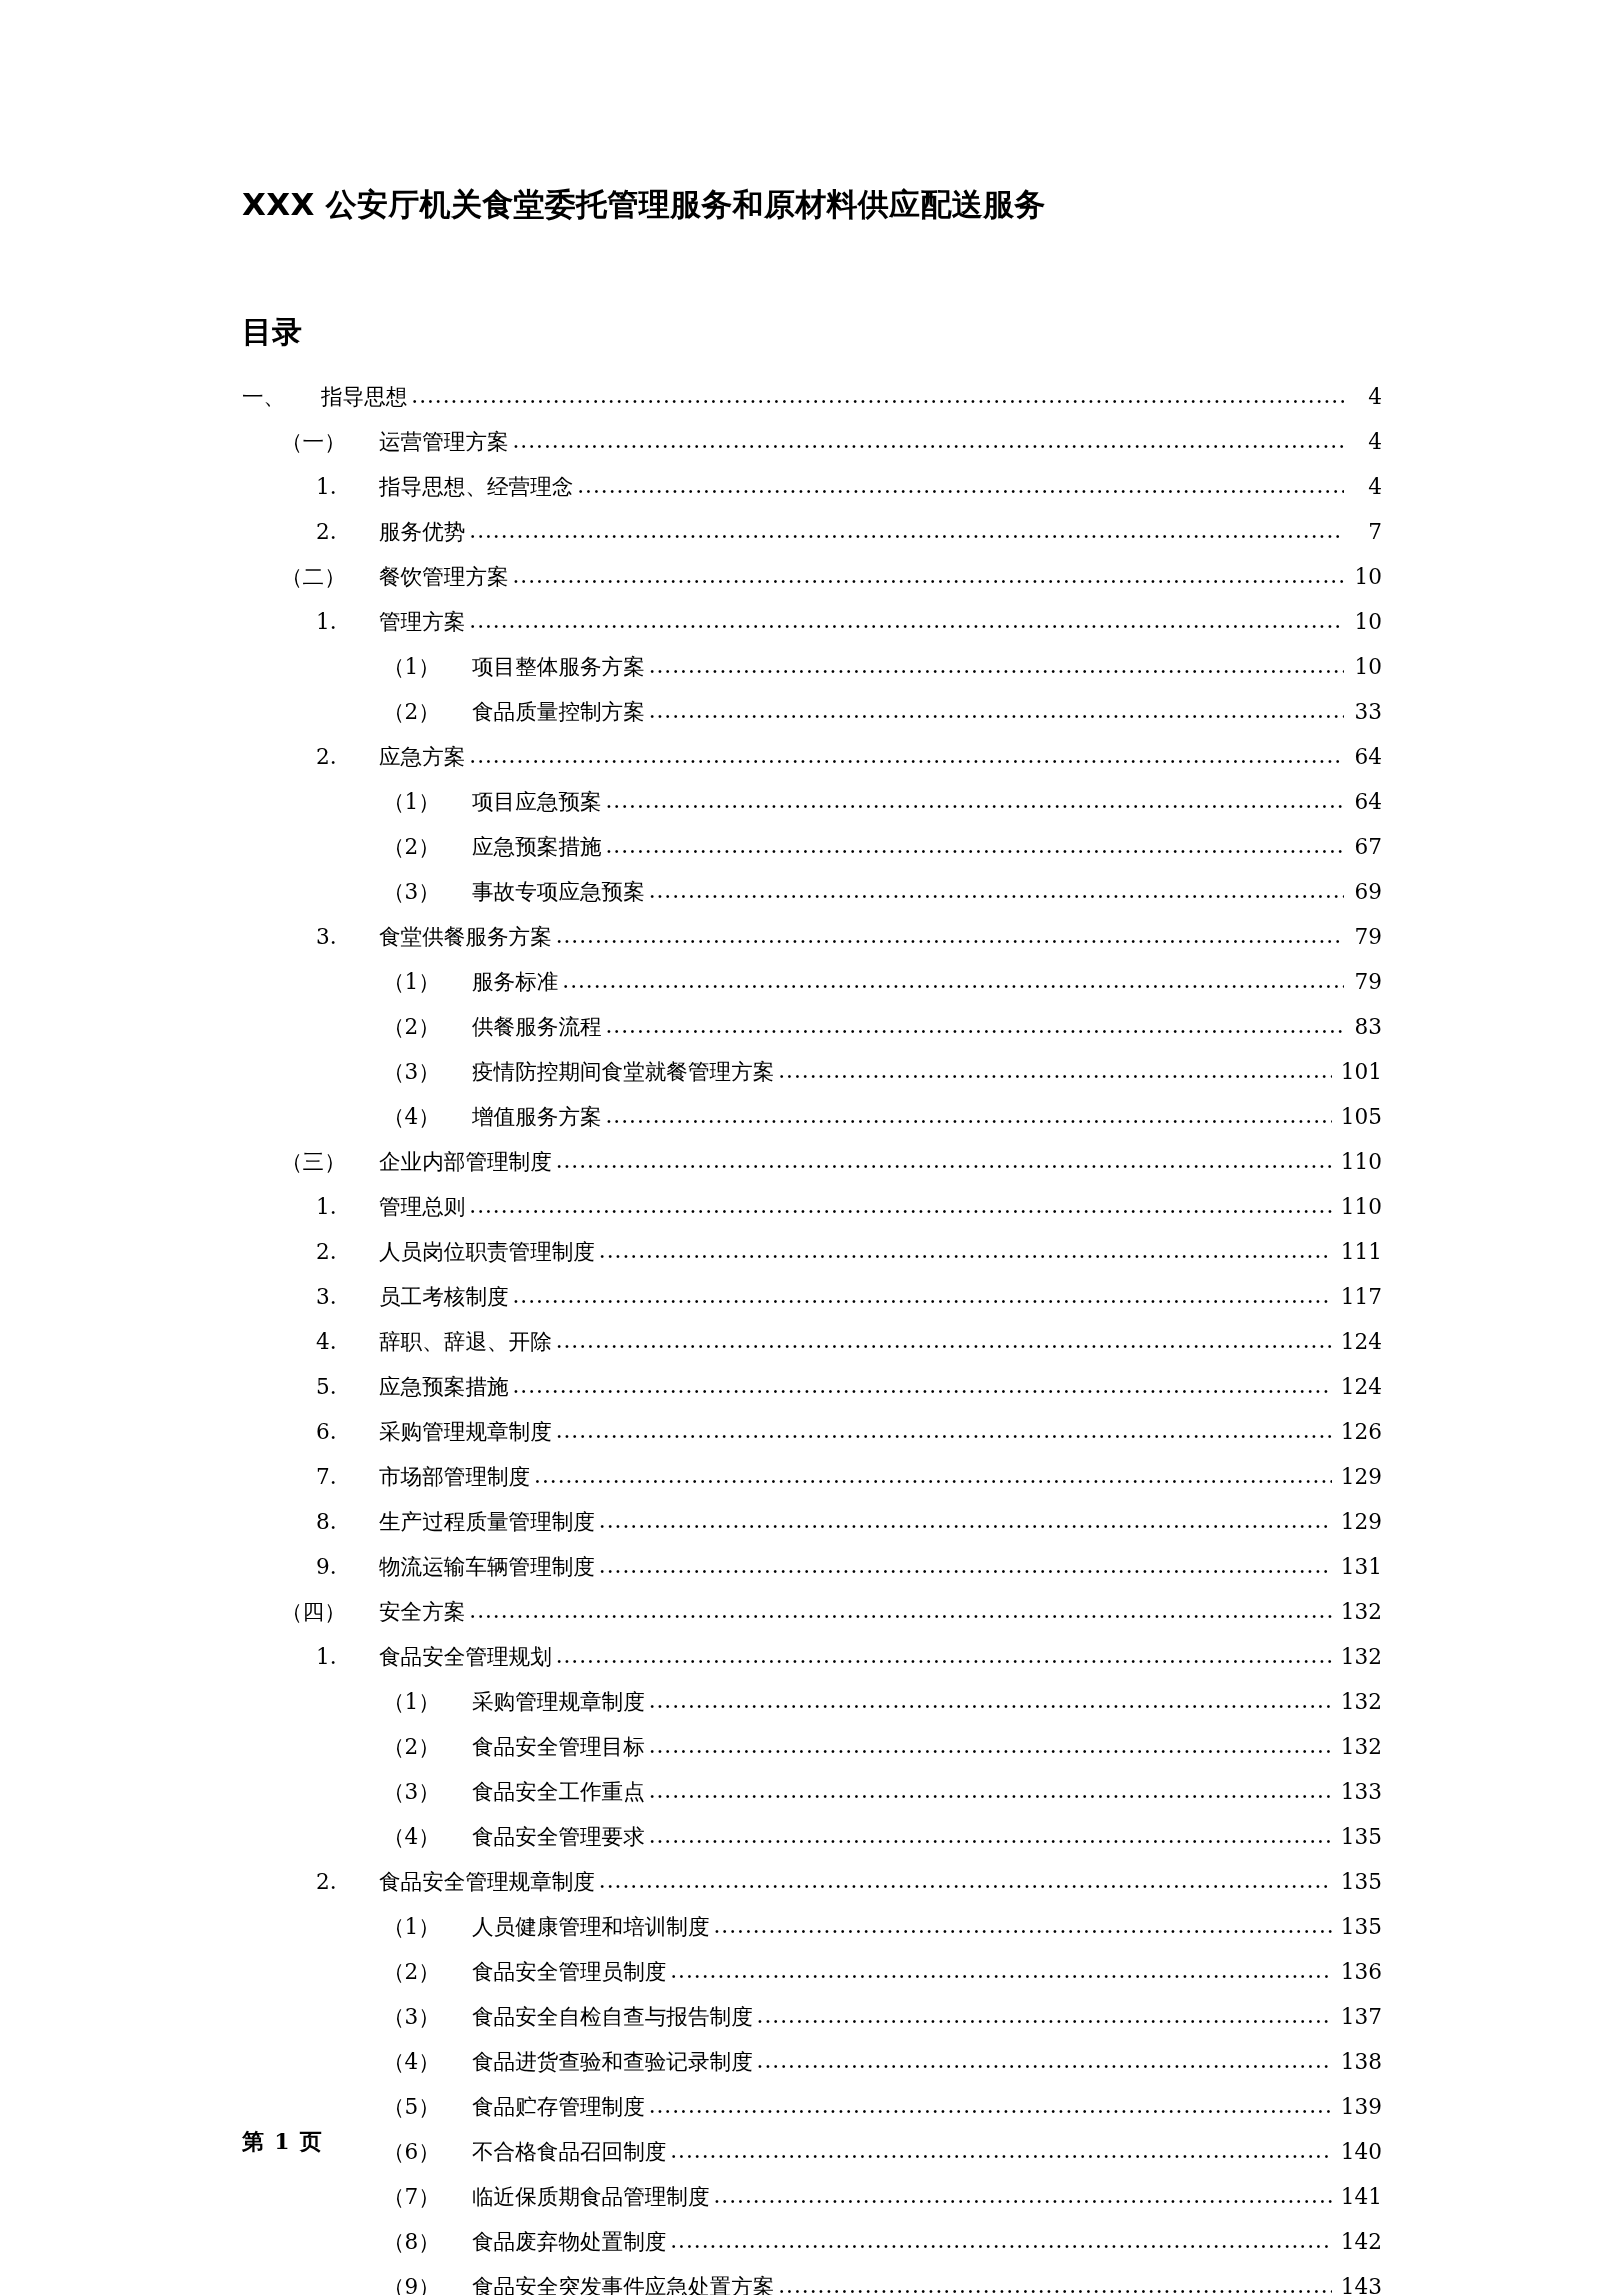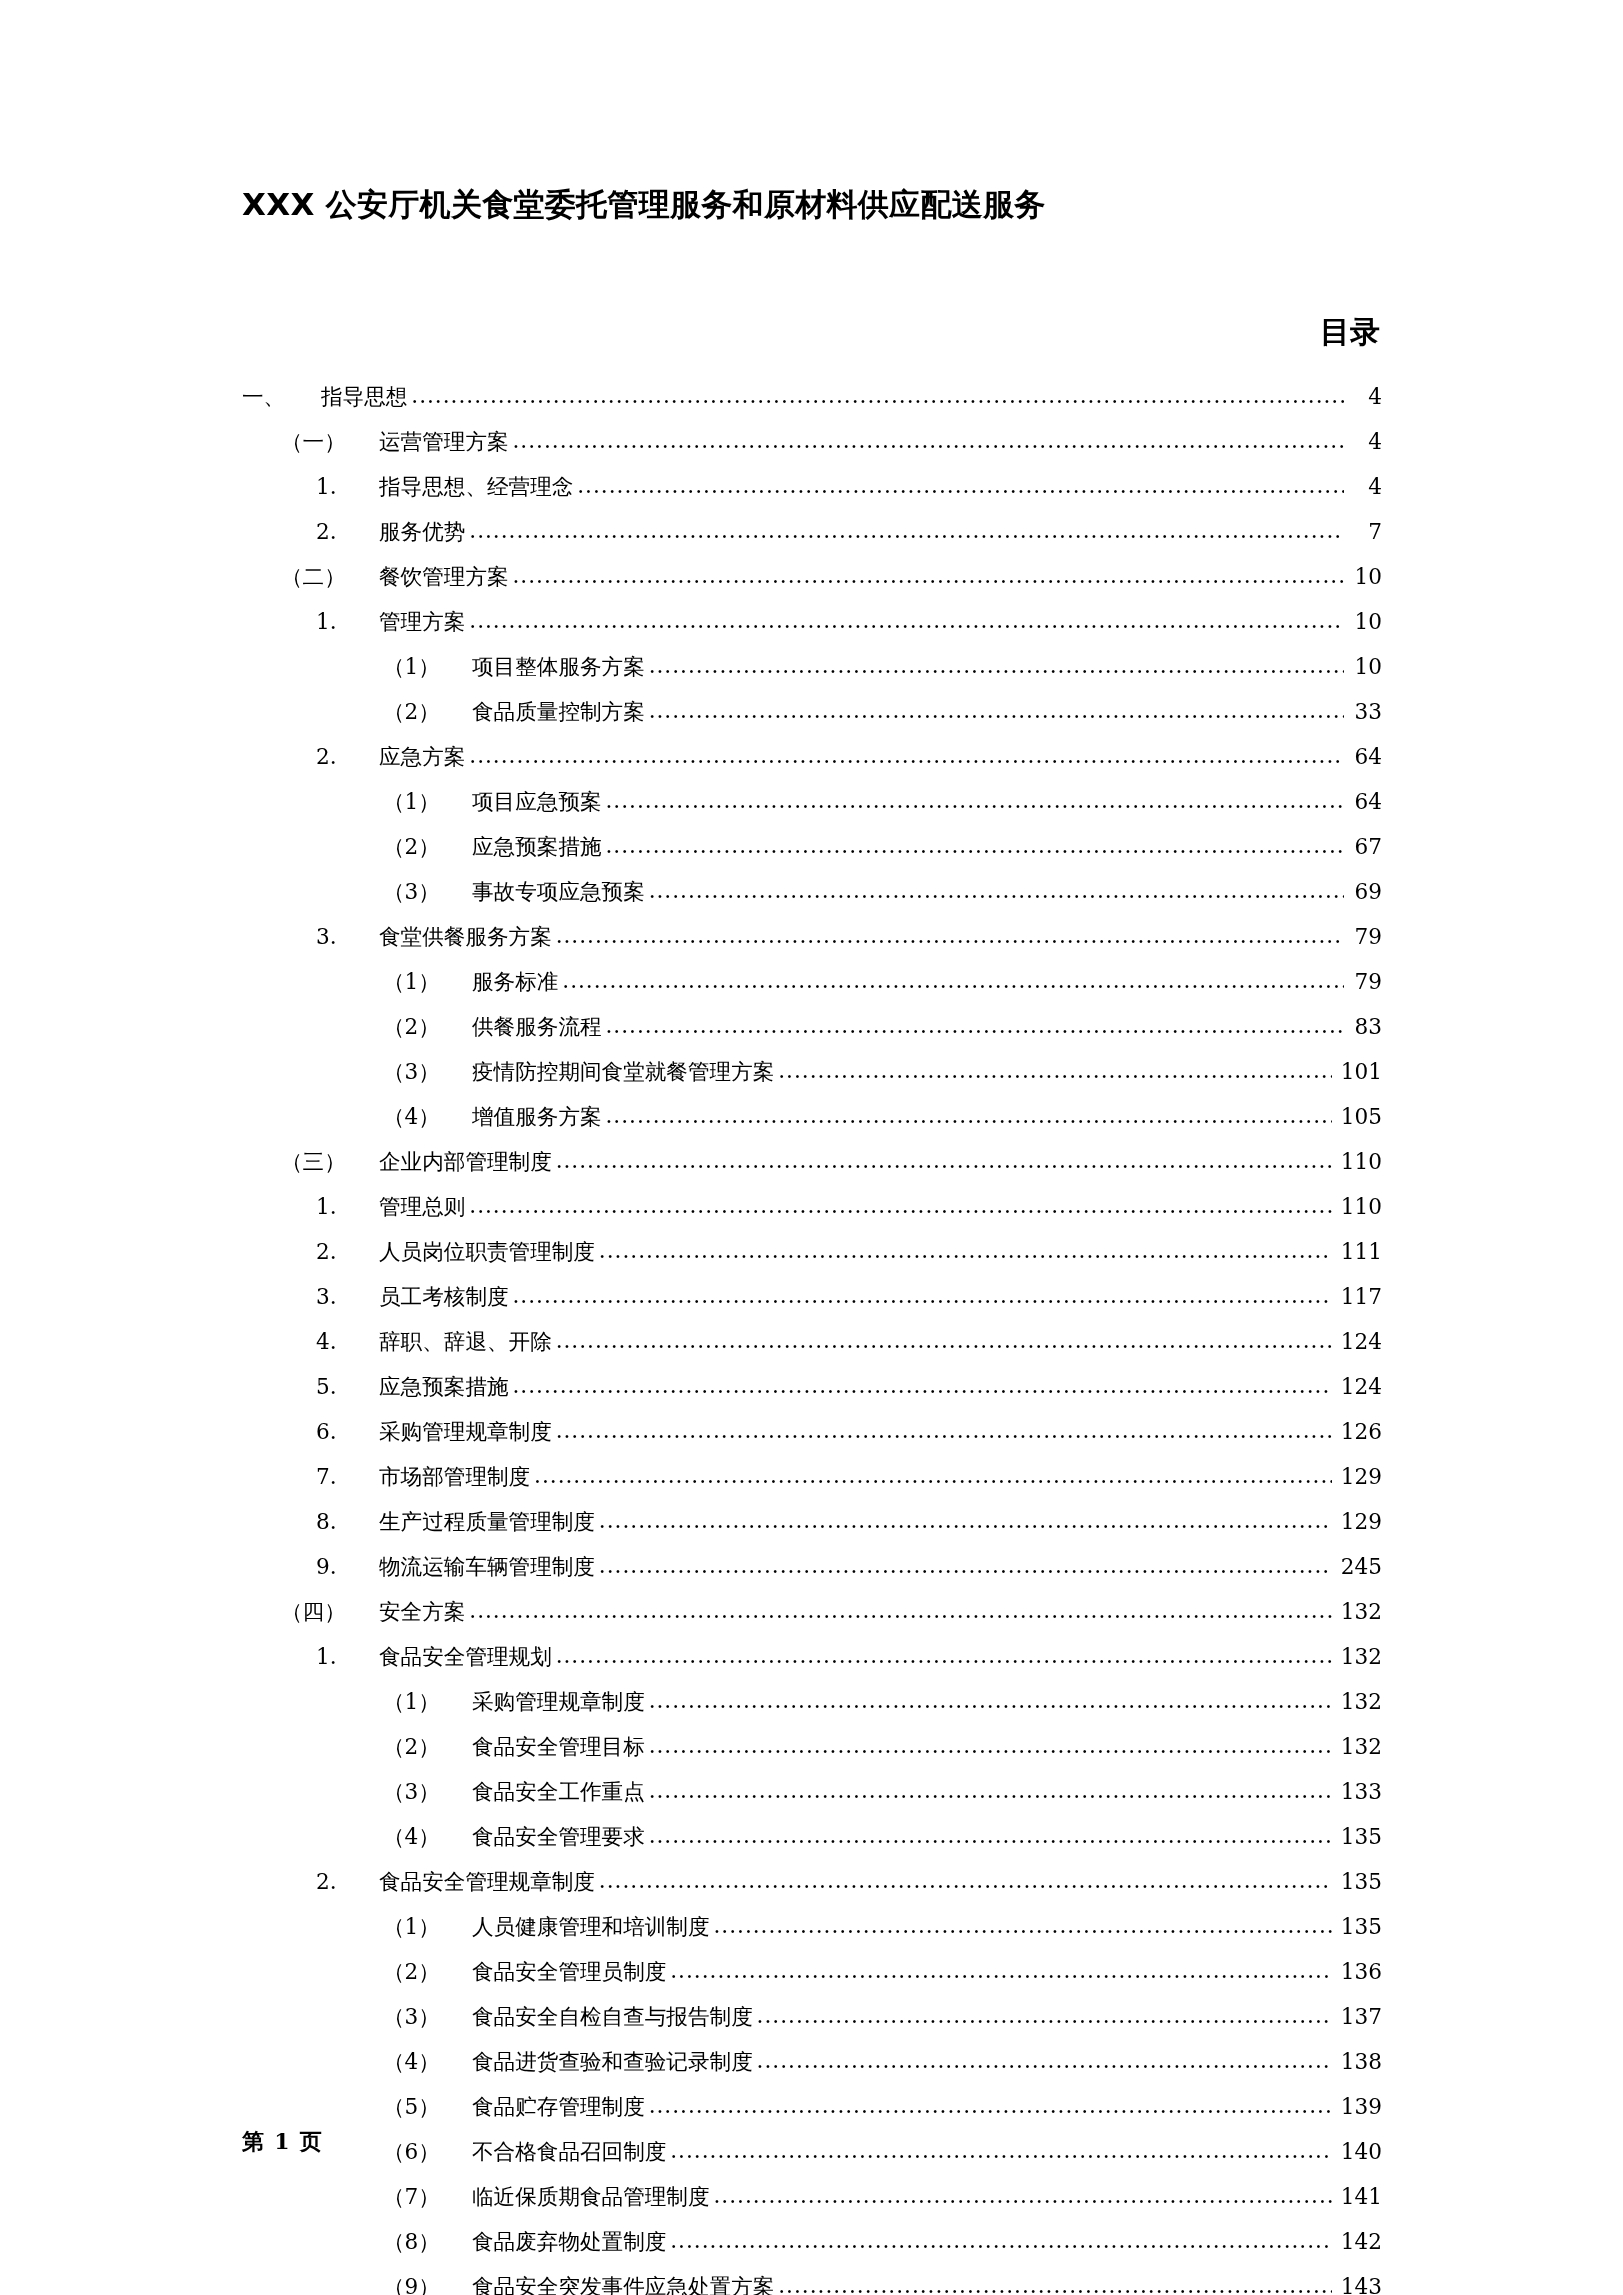--- a/index.html
+++ b/index.html
@@ -39,21 +39,21 @@
     line-height: 1.15;
     white-space: nowrap;
   }
 
   
   .toc-heading {
     position: absolute;
     left: 242px;
     top: 315px;
     width: 1138px;
-    text-align: right;
+    text-align: left;
     font-family: "DejaVu Serif", "Liberation Serif", serif;
     font-weight: 700;
     font-size: 30px;
     line-height: 1.15;
   }
 
   
   .toc {
     position: absolute;
     left: 242px;
@@ -285,21 +285,21 @@
       <div class="toc-row lvl3">
         <span class="toc-num">8.</span>
         <span class="toc-label">生产过程质量管理制度</span>
         <span class="toc-dots">...............................................................................................................................................................................................................................................</span>
         <span class="toc-page">129</span>
       </div>
       <div class="toc-row lvl3">
         <span class="toc-num">9.</span>
         <span class="toc-label">物流运输车辆管理制度</span>
         <span class="toc-dots">...............................................................................................................................................................................................................................................</span>
-        <span class="toc-page">245</span>
+        <span class="toc-page">131</span>
       </div>
       <div class="toc-row lvl2">
         <span class="toc-num">（四）</span>
         <span class="toc-label">安全方案</span>
         <span class="toc-dots">...............................................................................................................................................................................................................................................</span>
         <span class="toc-page">132</span>
       </div>
       <div class="toc-row lvl3">
         <span class="toc-num">1.</span>
         <span class="toc-label">食品安全管理规划</span>

